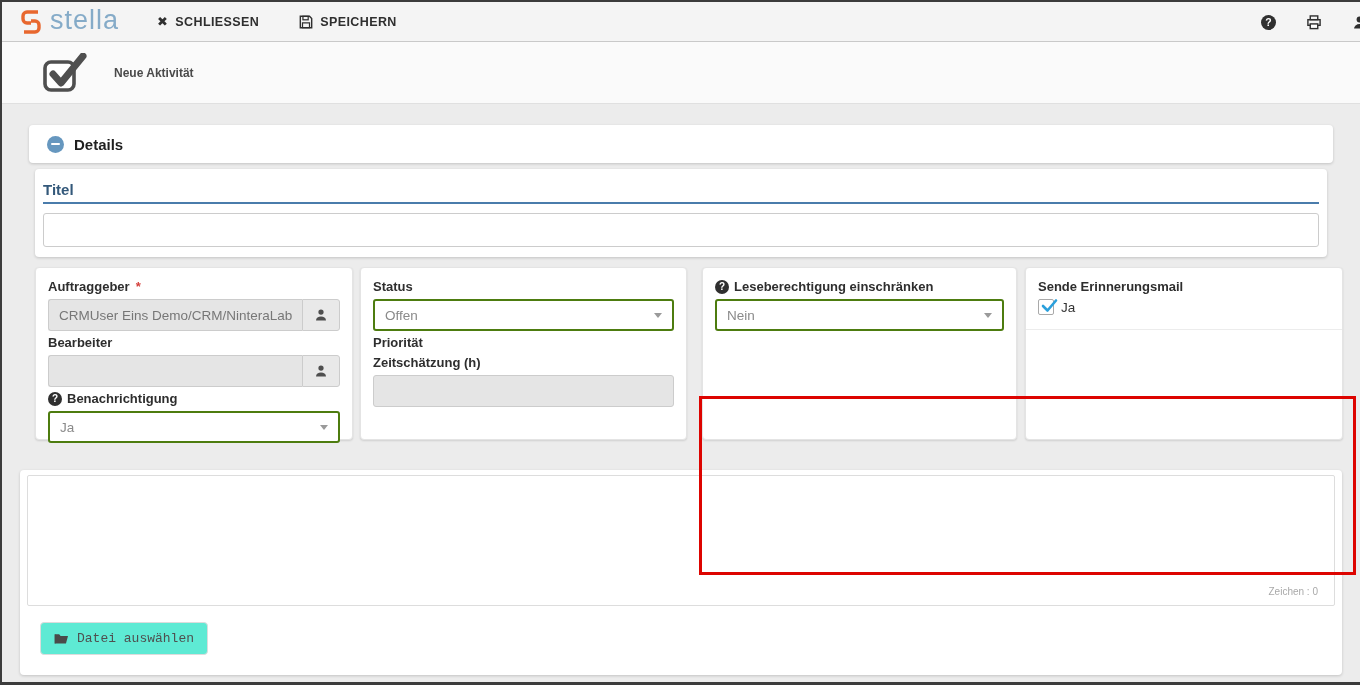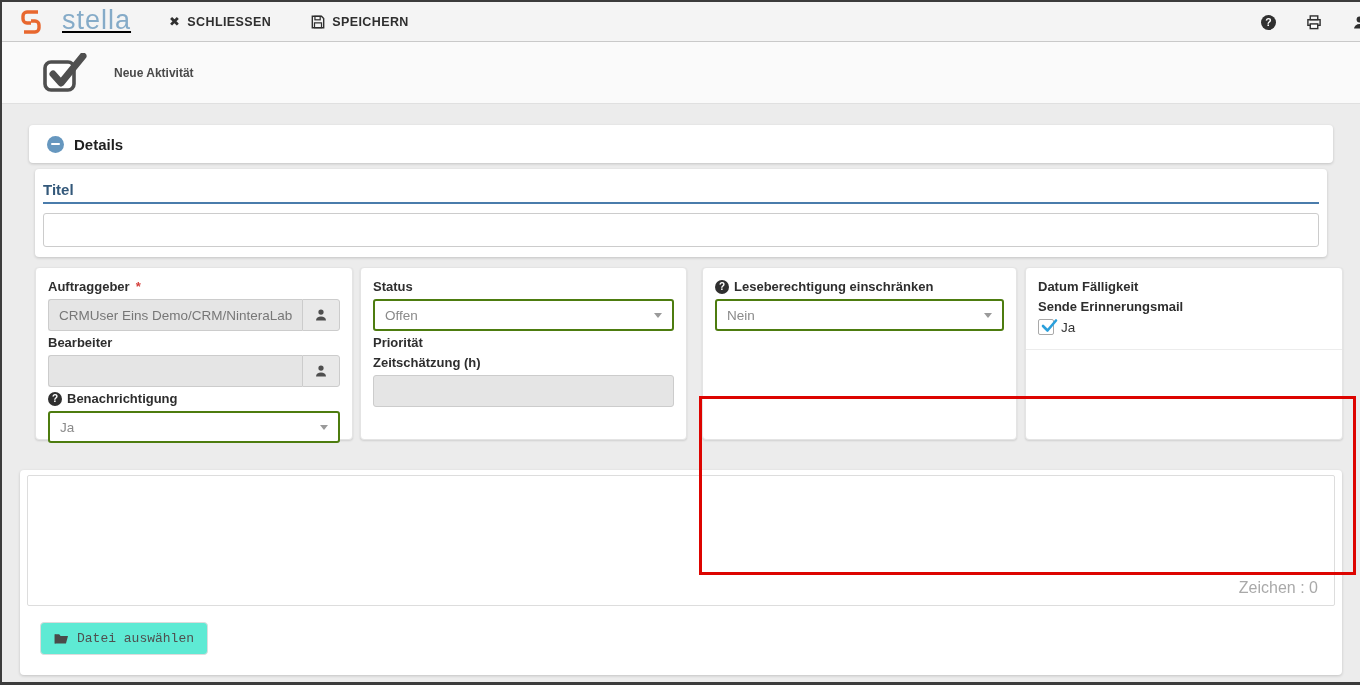--- a/index.html
+++ b/index.html
@@ -7,21 +7,21 @@
   body {
     font-family:"Liberation Sans","DejaVu Sans",sans-serif;
     background:#ececec; position:relative; overflow:hidden;
     border-left:2px solid #3c3c3c; border-top:2px solid #3c3c3c; border-bottom:3px solid #3c3c3c;
   }
   
   .topbar {
     height:40px; background:#f4f4f4; border-bottom:1px solid #c9c9c9;
     display:flex; align-items:center; padding:0 14px 0 16px; position:relative;
   }
-  .logo { display:flex; align-items:center; gap:18px; cursor:pointer;text-decoration:underline; }
+  .logo { display:flex; align-items:center; gap:6px; cursor:pointer; }
   .logo-text { font-size:27px; font-weight:300; color:#85abc8; letter-spacing:1px; line-height:1; margin-top:-3px; }
   .topbar-buttons { display:flex; gap:40px; margin-left:38px; }
   .topbar-btn { display:flex; align-items:center; gap:7px; font-size:12.5px; font-weight:700; color:#2f2f2f; letter-spacing:.4px; cursor:pointer; }
   .x-glyph { font-size:13px; color:#2f2f2f; font-weight:700; }
   .topbar-right { position:absolute; right:0; top:0; height:40px; display:flex; align-items:center; gap:30px; padding-right:0; overflow:hidden; }
   .tb-icon { cursor:pointer; display:flex; align-items:center; }
   .help-circle { width:15px; height:15px; border-radius:50%; background:#2f2f2f; color:#fff; font-size:10.5px; font-weight:700; display:flex; align-items:center; justify-content:center; }
   .clipped { margin-right:-7px; }
   
   .page-header { height:62px; background:#fafafa; border-bottom:1px solid #e0e0e0; display:flex; align-items:center; padding:0 40px; gap:26px; }
@@ -56,21 +56,21 @@
   .checkbox { width:16px; height:16px; background:#fff; border:1px solid #a9a9a9; border-radius:2px; position:relative; cursor:pointer; }
   .checkbox svg { position:absolute; left:1px; top:-3px; display:none; }
   .checkbox.checked svg { display:block; }
   .checkbox-label { font-size:13.5px; color:#333; }
   .panel-divider { border:none; border-top:1px solid #ececec; margin:14px -12px 0 -12px; }
   
   .annotation-rect { position:absolute; left:697px; top:271px; width:657px; height:179px; border:3px solid #dd0400; z-index:20; pointer-events:none; }
   
   .editor-card { margin:30px 3px 0 3px; height:205px; padding:5px; }
   .editor-area { position:relative; border:1px solid #ddd; border-radius:2px; height:131px; margin:0 2px; }
-  .char-count { position:absolute; right:16px; bottom:8px; font-size:16px; color:#a9a9a9; }
+  .char-count { position:absolute; right:16px; bottom:8px; font-size:10px; color:#a9a9a9; }
   .file-btn { display:inline-flex; align-items:center; gap:8px; margin:16px 0 0 15px; background:#5eead4; border:1px solid #dcdcdc; border-radius:4px; padding:8px 13px; font-size:13px; color:#4f4f4f; cursor:pointer;font-family:Liberation Mono, monospace; }
 </style>
 </head>
 <body>
 
 <div class="topbar">
   <div class="logo">
     <span style="display:flex;">
       <svg width="26" height="26" viewBox="0 0 26 26">
         <path d="M20 3 H9 a4 4 0 0 0 -4 4 v3 a4 4 0 0 0 4 4 h4" fill="none" stroke="#e8672e" stroke-width="3.4"></path>
@@ -198,23 +198,20 @@
         <span>Leseberechtigung einschränken</span>
       </div>
       <div class="fake-select">
         <span>Nein</span>
         <span class="caret"></span>
       </div>
     </div>
 
     <div class="panel p4">
       <div class="panel-label">
-        <span>Datum Fälligkeit</span>
-      </div>
-      <div class="panel-label">
         <span>Sende Erinnerungsmail</span>
       </div>
       <div class="checkbox-row">
         <span class="checkbox checked">
           <svg width="18" height="18" viewBox="0 0 18 18">
             <path d="M3 9 L7.5 13.5 L16 3.5" fill="none" stroke="#2ba0dc" stroke-width="2.6" stroke-linecap="round" stroke-linejoin="round"></path>
           </svg>
         </span>
         <span class="checkbox-label">Ja</span>
       </div>

